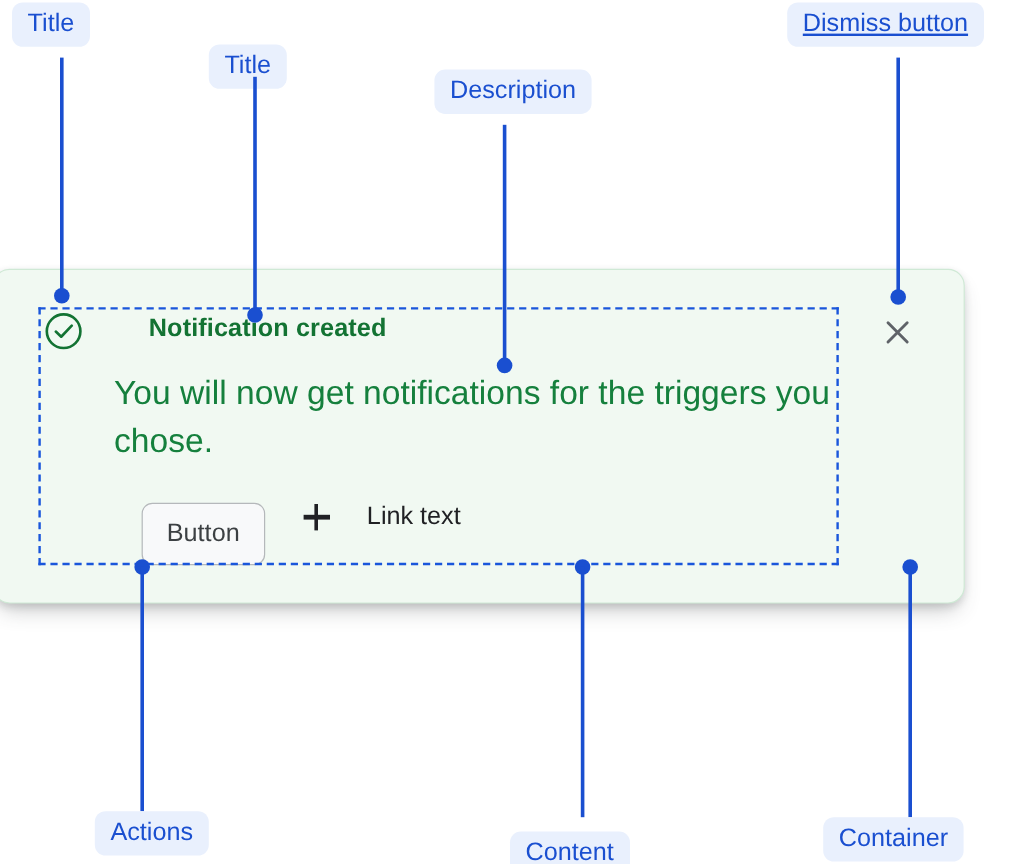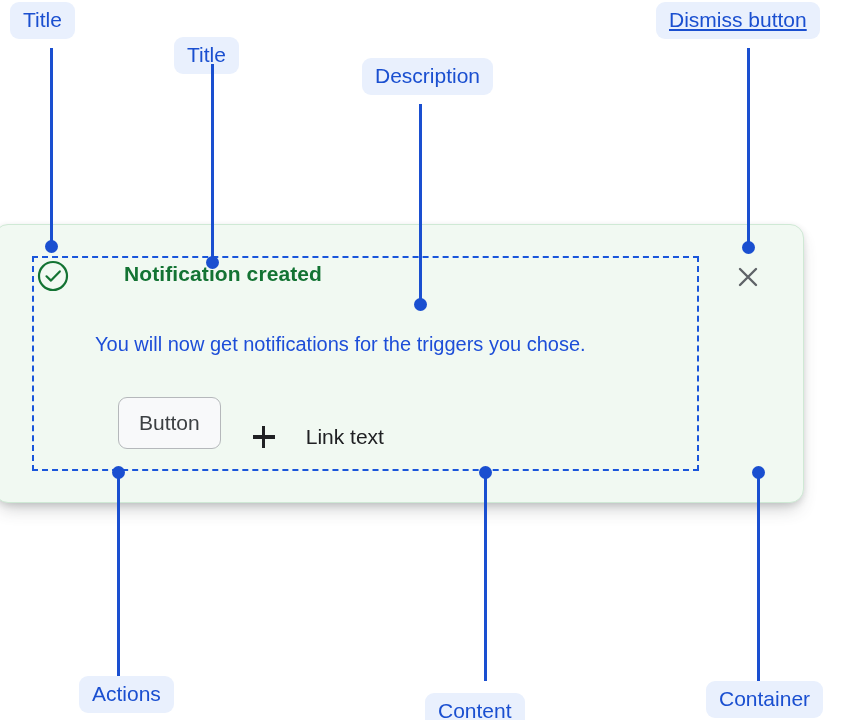--- a/index.html
+++ b/index.html
@@ -66,33 +66,32 @@
     letter-spacing: 0.1px;
     white-space: nowrap;
     margin-left: 29px;
   }
 
   .notif-desc {
     position: absolute;
     left: 95px;
     top: 308px;
     width: 600px;
-    font-size: 20px;
+    font-size: 28px;
     line-height: 40px;
-    color: #1d4ed8;
-    margin-top: 16px;
+    color: #15803d;
   }
 
   
   .notif-actions {
     position: absolute;
     left: 96px;
-    top: 397px;
+    top: 419px;
     display: flex;
-    align-items: flex-end;
+    align-items: flex-start;
     padding-left: 22px;
   }
 
   .action-button {
     display: inline-flex;
     align-items: center;
     justify-content: center;
     height: 52px;
     padding: 0 20px;
     background: #f8f9fa;
@@ -221,15 +220,15 @@
   <div class="callout-dot" style="left:112px; top:466px;"></div>
   <div class="callout-line" style="left:117px; top:472px; height:204px;"></div>
   <div class="callout-label" style="left:79px; top:676px;">Actions</div>
 
   <div class="callout-dot" style="left:479px; top:466px;"></div>
   <div class="callout-line" style="left:484px; top:472px; height:209px;"></div>
   <div class="callout-label" style="left:425px; top:693px;">Content</div>
 
   <div class="callout-dot" style="left:752px; top:466px;"></div>
   <div class="callout-line" style="left:757px; top:472px; height:209px;"></div>
-  <div class="callout-label" style="left:706px; top:681px;">Container</div>
+  <div class="callout-label" style="left:686px; top:681px;">Container</div>
 
 </div>
 
 </body></html>

